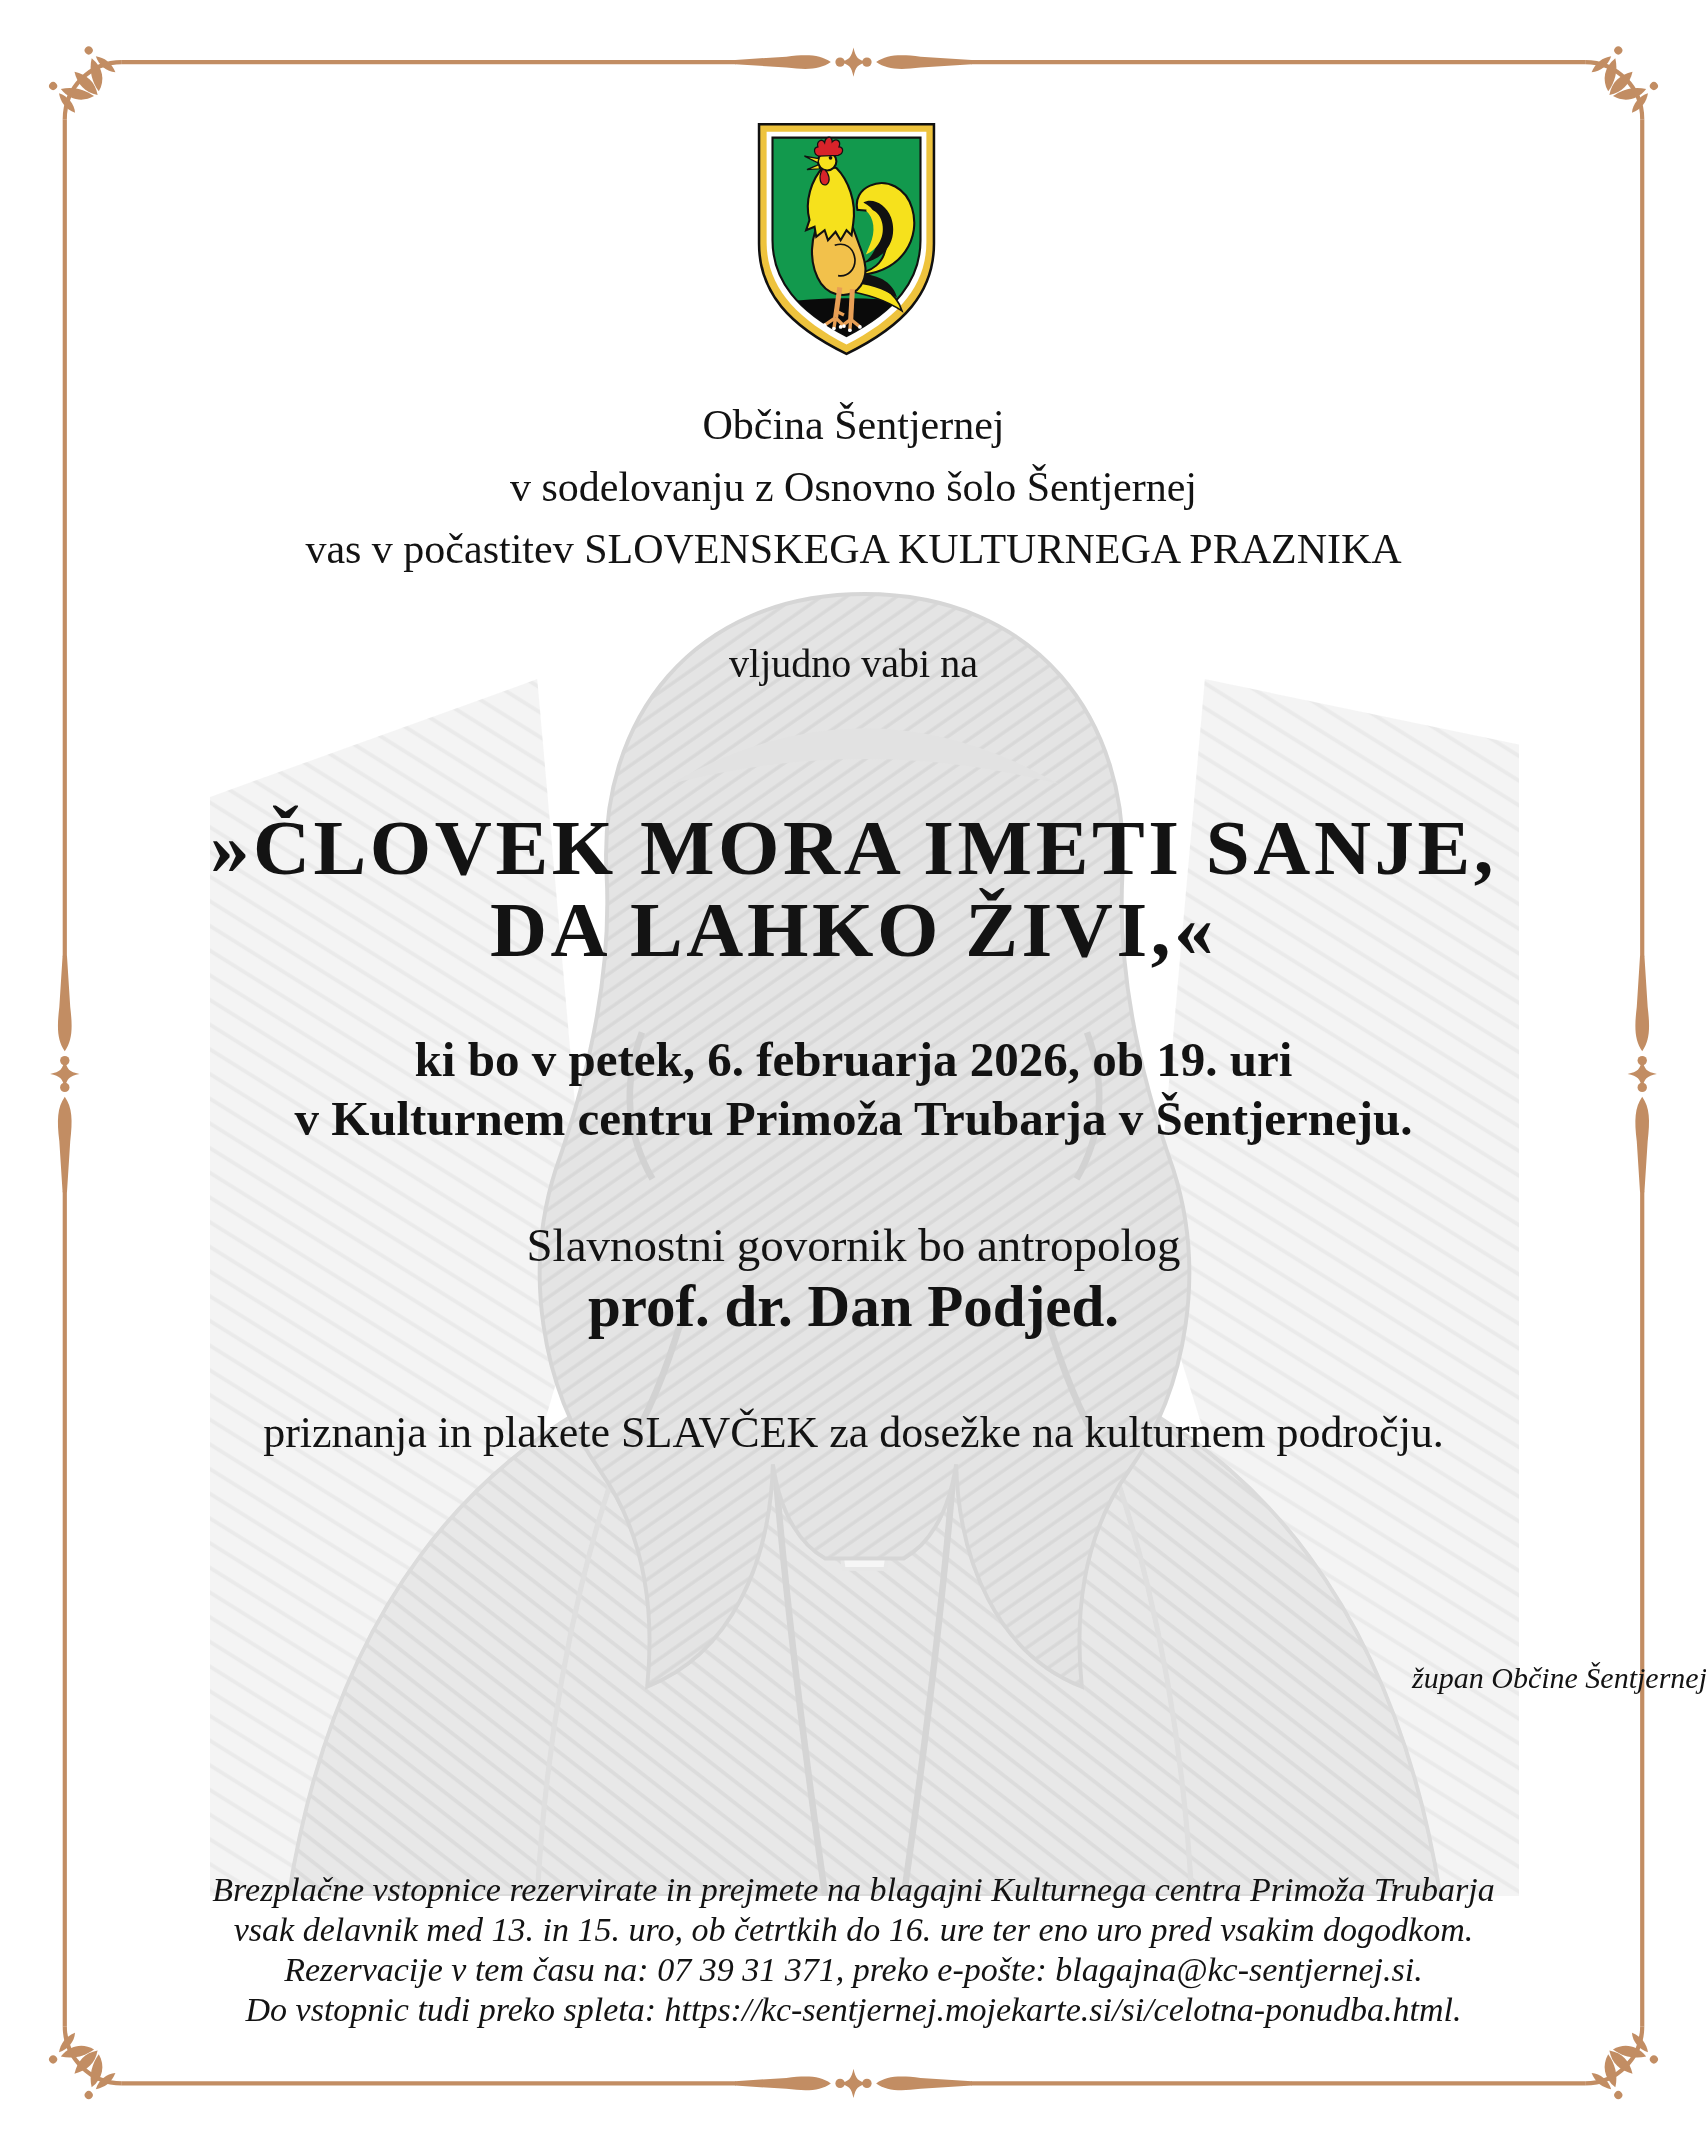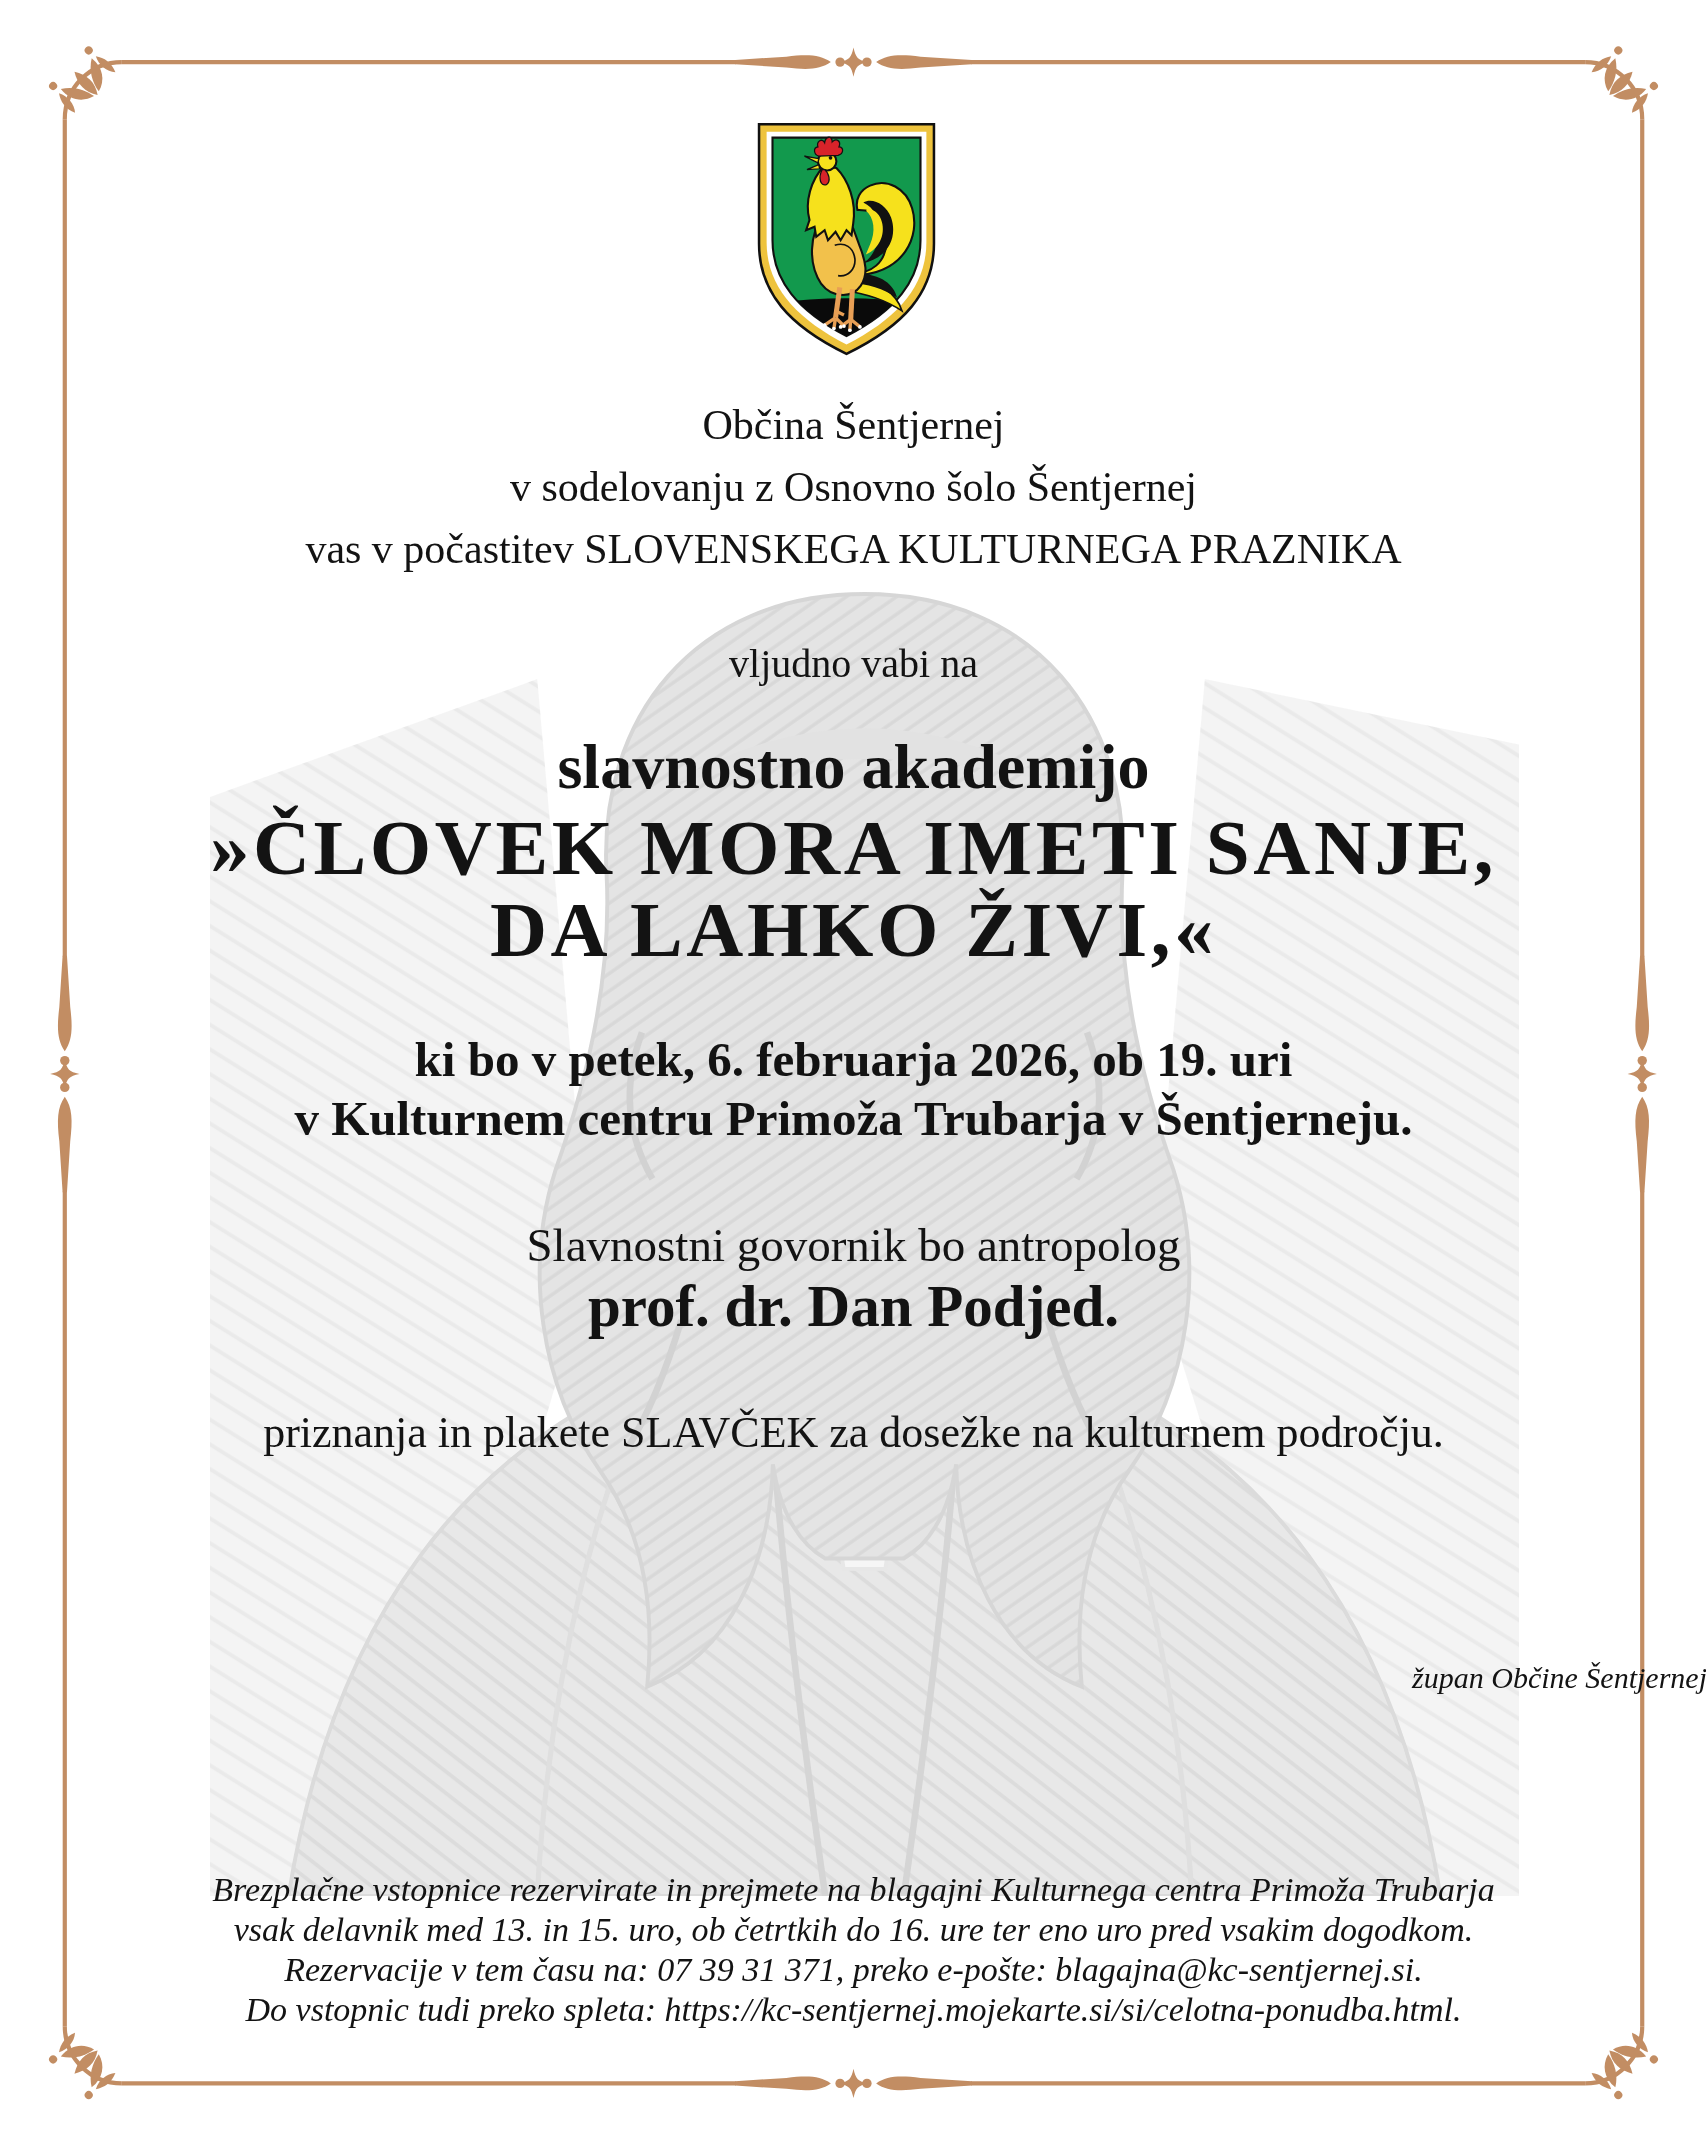--- a/index.html
+++ b/index.html
@@ -202,21 +202,20 @@
   </svg>
 
   <div class="txt org-block">
     <div>Občina Šentjernej</div>
     <div>v sodelovanju z Osnovno šolo Šentjernej</div>
     <div>vas v počastitev SLOVENSKEGA KULTURNEGA PRAZNIKA</div>
   </div>
 
   <div class="txt invite-line">vljudno vabi na</div>
 
-  <div class="txt event-line">slavnostno akademijo</div>
 
   <div class="txt quote-block">
     <div>»ČLOVEK MORA IMETI SANJE,</div>
     <div>DA LAHKO ŽIVI,«</div>
   </div>
 
   <div class="txt date-block">
     <div>ki bo v petek, 6. februarja 2026, ob 19. uri</div>
     <div>v Kulturnem centru Primoža Trubarja v Šentjerneju.</div>
   </div>

